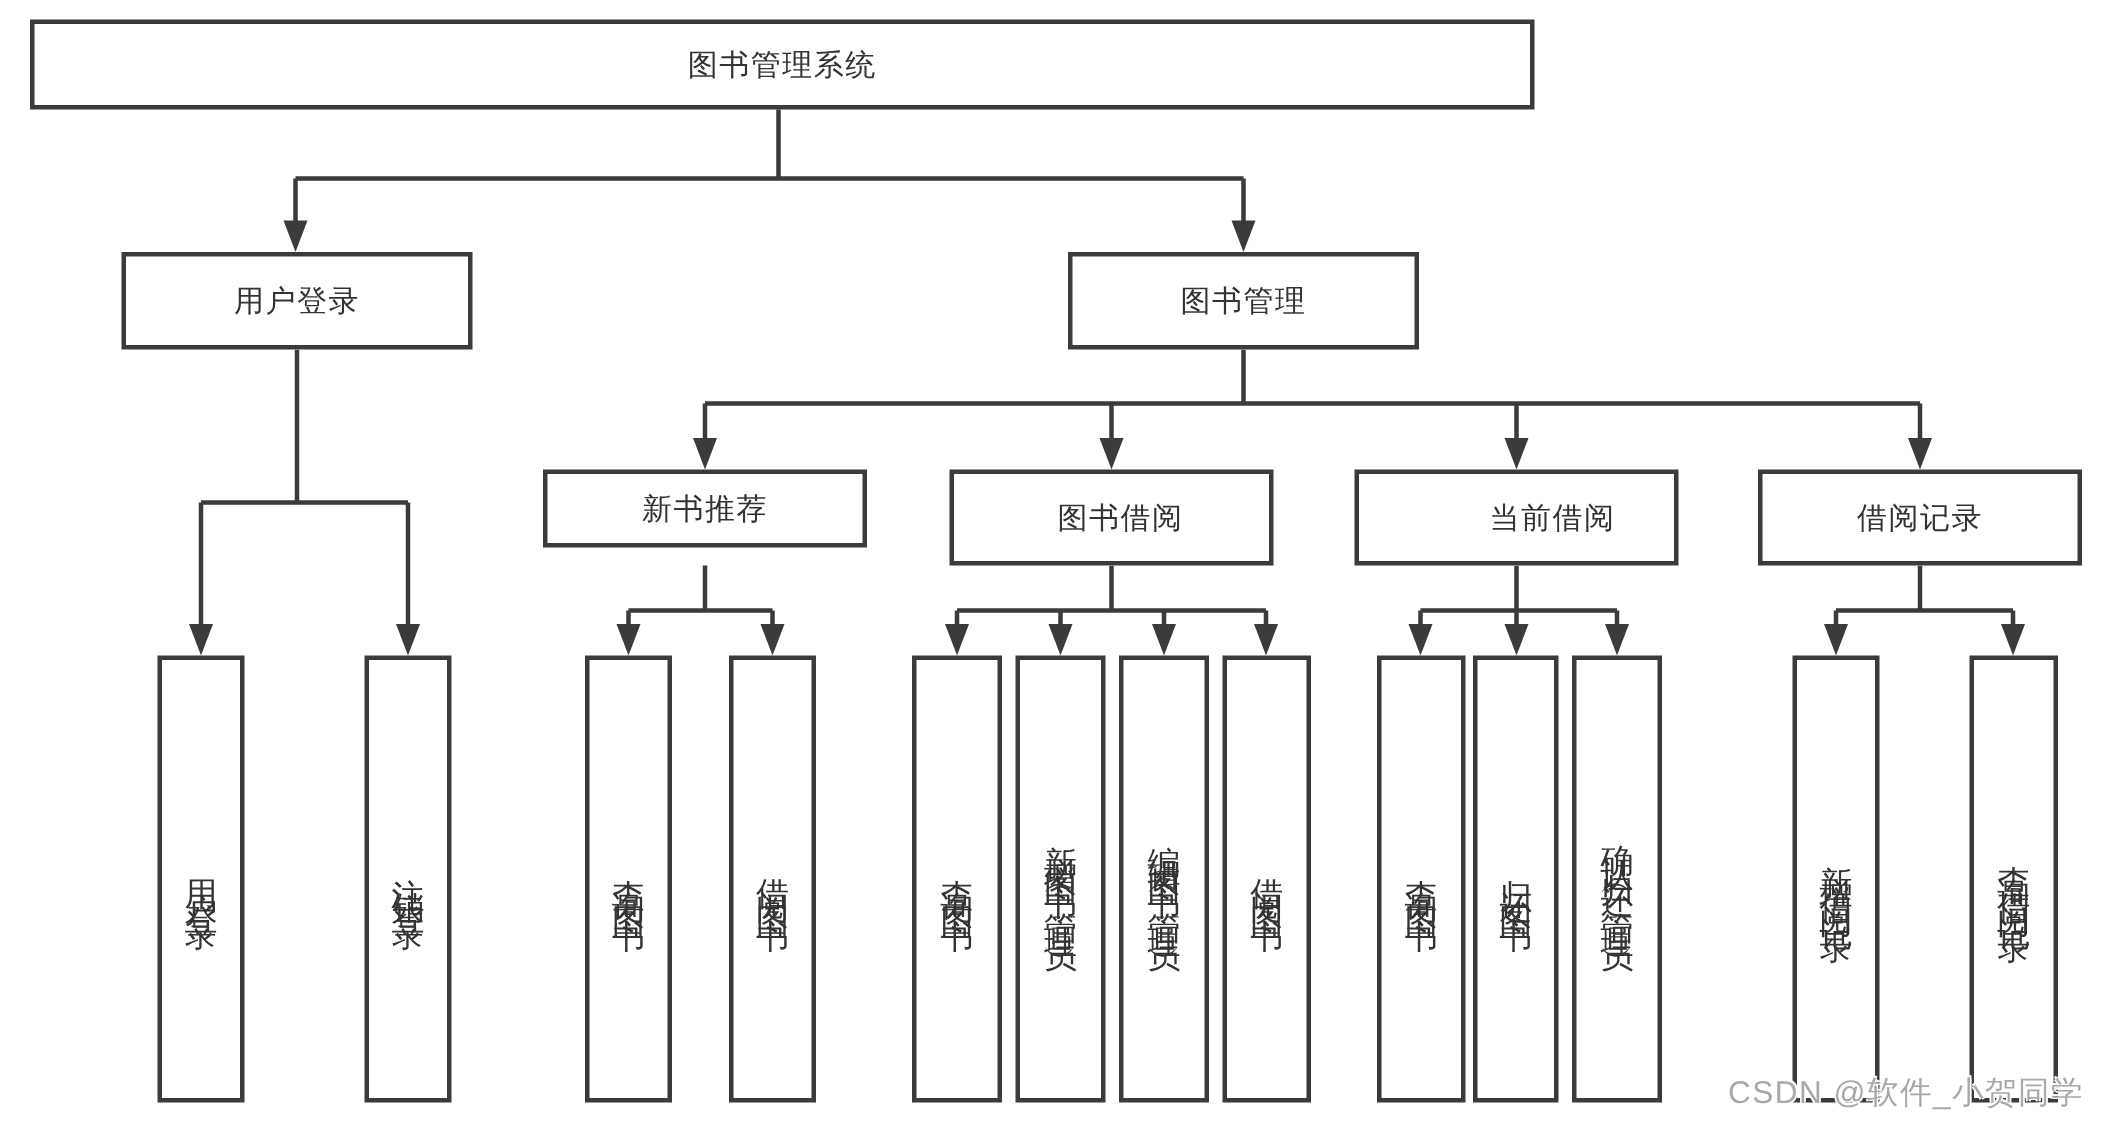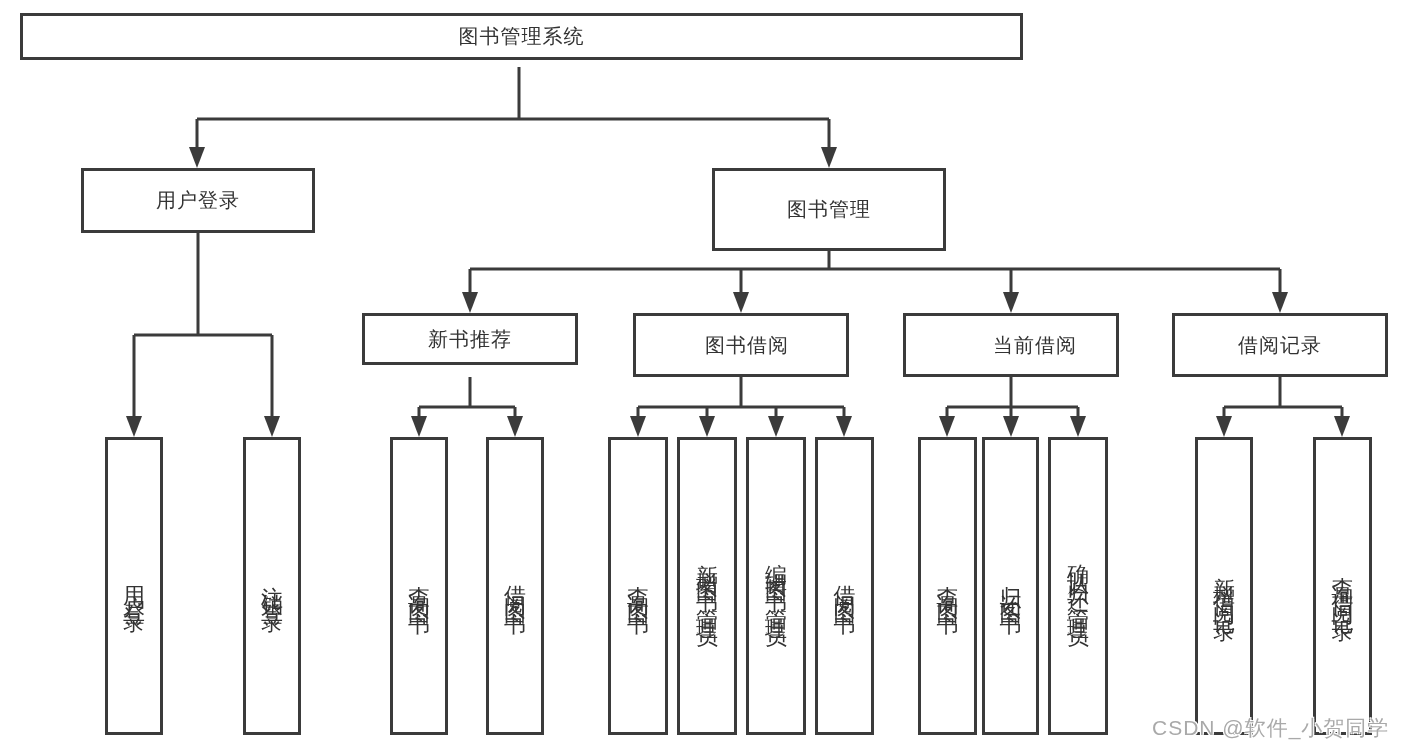--- a/index.html
+++ b/index.html
@@ -89,24 +89,24 @@
       <polygon points="768,416 784,416 776,437"></polygon>
       <polygon points="836,416 852,416 844,437"></polygon>
       <polygon points="939,416 955,416 947,437"></polygon>
       <polygon points="1003,416 1019,416 1011,437"></polygon>
       <polygon points="1070,416 1086,416 1078,437"></polygon>
       <polygon points="1216,416 1232,416 1224,437"></polygon>
       <polygon points="1334,416 1350,416 1342,437"></polygon>
     </g>
   </svg>
 
-  <div class="node h" style="left:20px; top:13px; width:1003px; height:47px;">图书管理系统</div>
+  <div class="node h" style="left:20px; top:13px; width:1003px; height:60px;">图书管理系统</div>
 
   <div class="node h" style="left:81px; top:168px; width:234px; height:65px;">用户登录</div>
-  <div class="node h" style="left:712px; top:168px; width:234px; height:83px;text-align:right;">图书管理</div>
+  <div class="node h" style="left:712px; top:168px; width:234px; height:65px;text-align:right;">图书管理</div>
 
   <div class="node h" style="left:362px; top:313px; width:216px; height:52px;">新书推荐</div>
   <div class="node h" style="left:633px; top:313px; width:216px; height:64px;padding-left:12px;">图书借阅</div>
   <div class="node h" style="left:903px; top:313px; width:216px; height:64px;padding-left:48px;">当前借阅</div>
   <div class="node h" style="left:1172px; top:313px; width:216px; height:64px;">借阅记录</div>
 
   <div class="node v" style="left:105px; top:437px; width:58px; height:298px;">用户登录</div>
   <div class="node v" style="left:243px; top:437px; width:58px; height:298px;">注销登录</div>
 
   <div class="node v" style="left:390px; top:437px; width:58px; height:298px;">查询图书</div>

